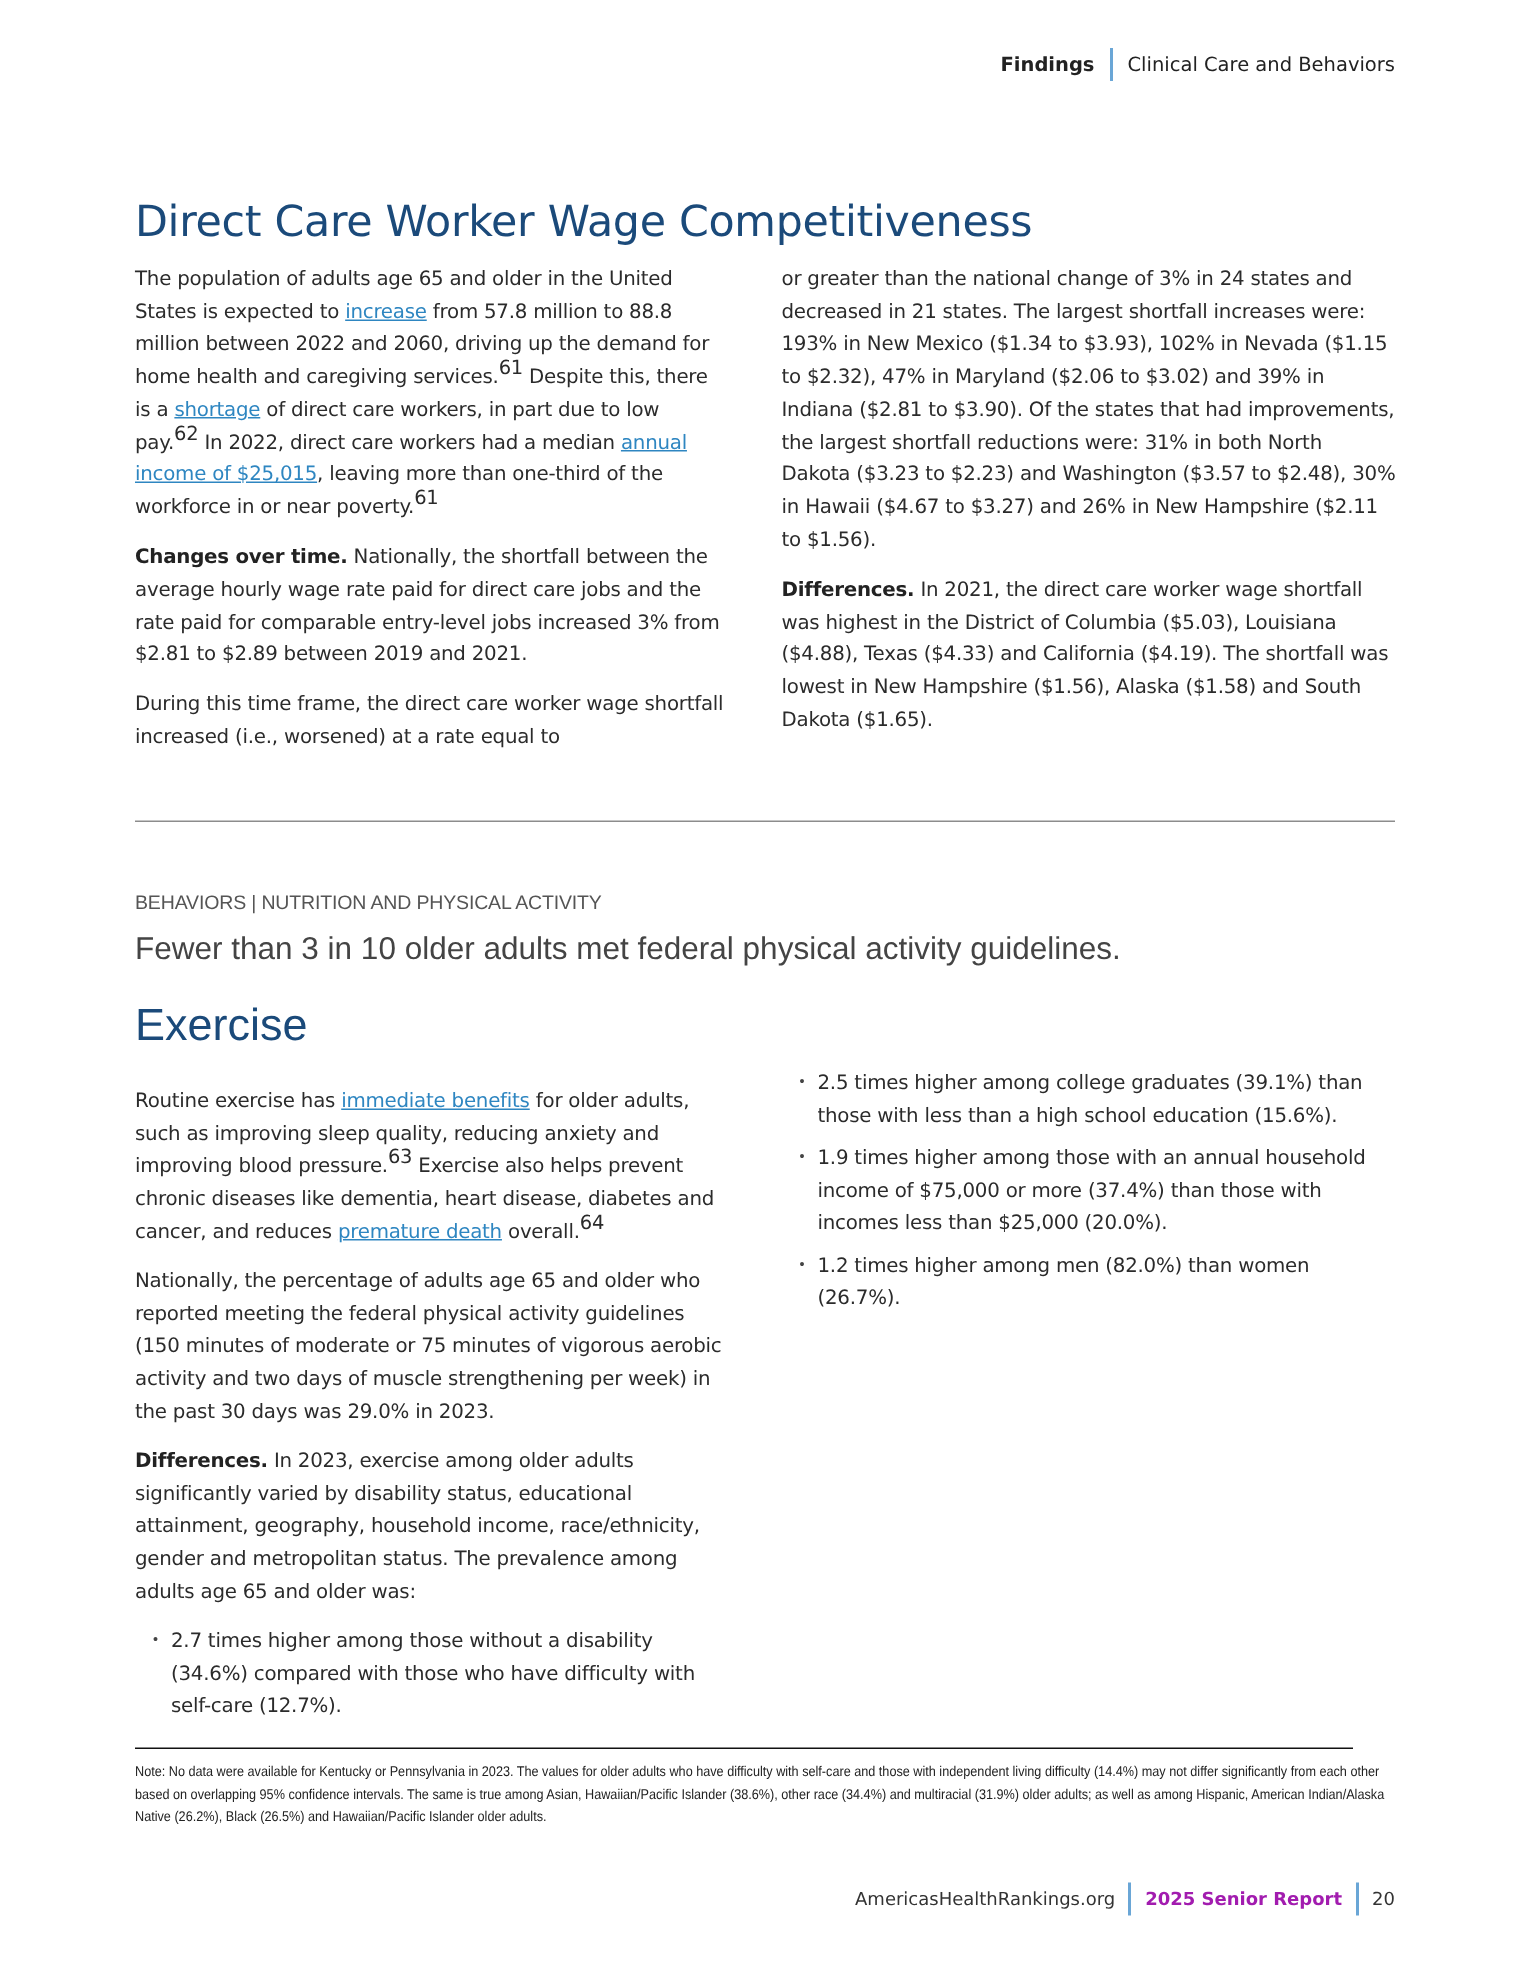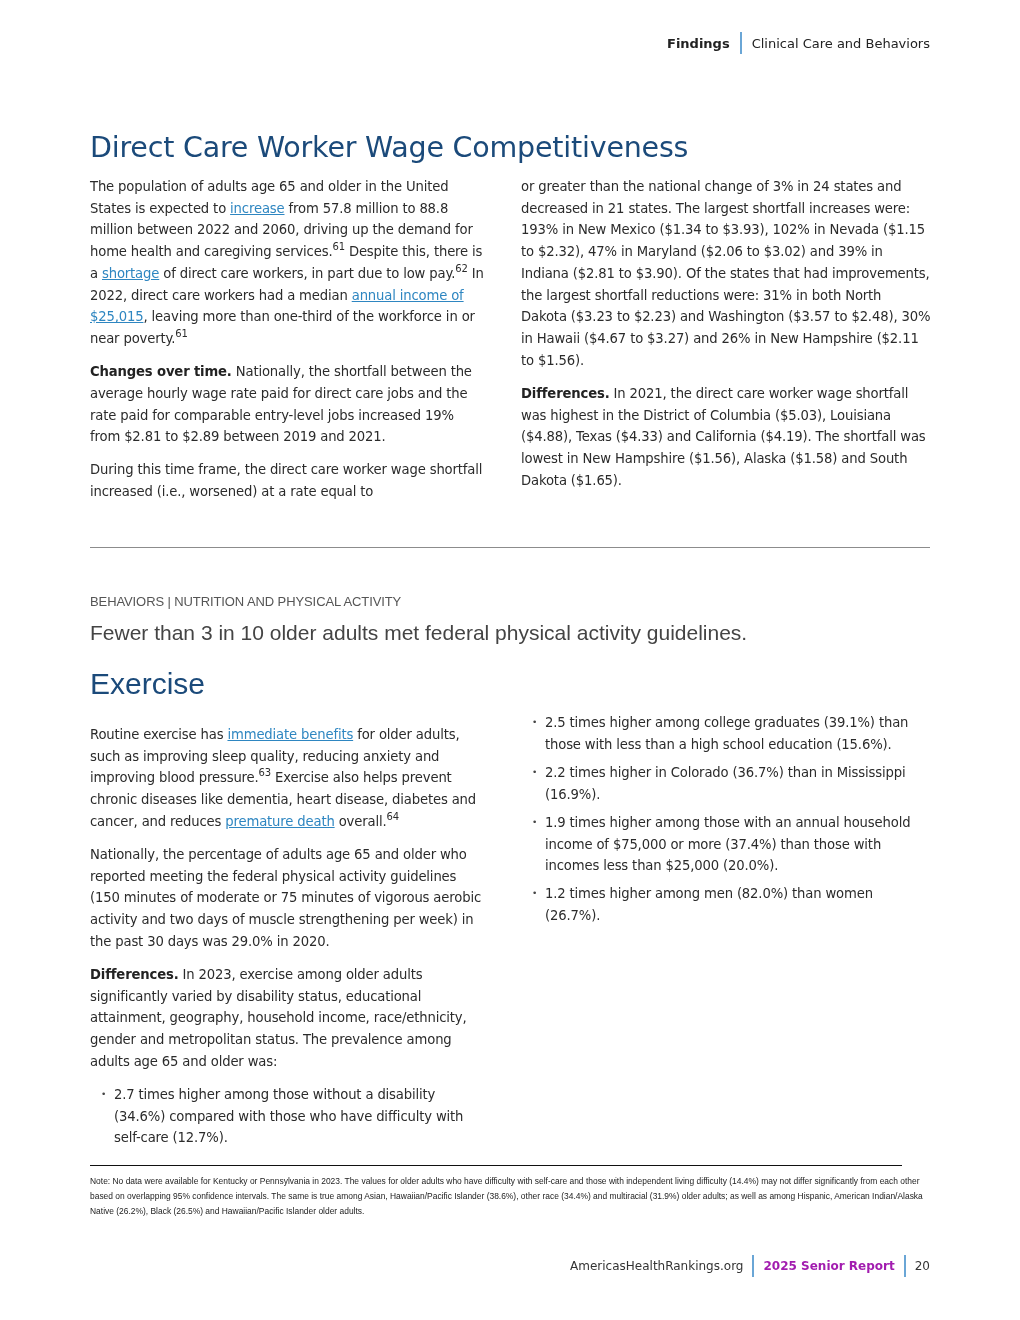--- a/index.html
+++ b/index.html
@@ -16,21 +16,21 @@
 
   .h1 {
     position: absolute; left: 90px; top: 131px; margin: 0;
     font-family: "DejaVu Sans", sans-serif; font-weight: normal;
     font-size: 28.5px; color: #1b4a7a; letter-spacing: -0.2px; white-space: nowrap;
   }
   .col { position: absolute; font-size: 13.2px; line-height: 21.7px; color: #2b2b2b; letter-spacing: -0.15px; }
   .col p { margin: 0 0 11.5px 0; }
   .col b { font-weight: bold; color: #222; }
   .col a { color: #2e86c1; text-decoration: underline; }
-  sup { font-size: 10px; vertical-align: 6px; line-height: 0; }
+  sup { font-size: 13px; vertical-align: 6px; line-height: 0; }
 
   .rule { position: absolute; left: 90px; width: 840px; height: 1px; background: #8c8c8c; top: 547px; }
 
   .kicker {
     position: absolute; left: 90px; top: 594px; font-family: "Liberation Sans", sans-serif;
     font-size: 13px; color: #555; letter-spacing: -0.1px;
   }
   .lead {
     position: absolute; left: 90px; top: 621px; font-family: "Liberation Sans", sans-serif;
     font-size: 21px; color: #444; white-space: nowrap;
@@ -66,21 +66,21 @@
   <span>Clinical Care and Behaviors</span>
 </div>
 
 <h1 class="h1">Direct Care Worker Wage Competitiveness</h1>
 
 <div class="col" style="left:90px; top:176px; width:395px;">
   <p>
     <span>The population of adults age 65 and older in the United States is expected to </span><a href="#">increase</a><span> from 57.8 million to 88.8 million between 2022 and 2060, driving up the demand for home health and caregiving services.</span><sup>61</sup><span> Despite this, there is a </span><a href="#">shortage</a><span> of direct care workers, in part due to low pay.</span><sup>62</sup><span> In 2022, direct care workers had a median </span><a href="#">annual income of $25,015</a><span>, leaving more than one-third of the workforce in or near poverty.</span><sup>61</sup>
   </p>
   <p>
-    <b>Changes over time.</b><span> Nationally, the shortfall between the average hourly wage rate paid for direct care jobs and the rate paid for comparable entry-level jobs increased 19% from $2.81 to $2.89 between 2019 and 2021.</span>
+    <b>Changes over time.</b><span> Nationally, the shortfall between the average hourly wage rate paid for direct care jobs and the rate paid for comparable entry-level jobs increased 3% from $2.81 to $2.89 between 2019 and 2021.</span>
   </p>
   <p>During this time frame, the direct care worker wage shortfall increased (i.e., worsened) at a rate equal to</p>
 </div>
 
 <div class="col" style="left:521px; top:176px; width:410px;">
   <p>or greater than the national change of 3% in 24 states and decreased in 21 states. The largest shortfall increases were: 193% in New Mexico ($1.34 to $3.93), 102% in Nevada ($1.15 to $2.32), 47% in Maryland ($2.06 to $3.02) and 39% in Indiana ($2.81 to $3.90). Of the states that had improvements, the largest shortfall reductions were: 31% in both North Dakota ($3.23 to $2.23) and Washington ($3.57 to $2.48), 30% in Hawaii ($4.67 to $3.27) and 26% in New Hampshire ($2.11 to $1.56).</p>
   <p>
     <b>Differences.</b><span> In 2021, the direct care worker wage shortfall was highest in the District of Columbia ($5.03), Louisiana ($4.88), Texas ($4.33) and California ($4.19). The shortfall was lowest in New Hampshire ($1.56), Alaska ($1.58) and South Dakota ($1.65).</span>
   </p>
 </div>
@@ -88,33 +88,32 @@
 <div class="rule"></div>
 
 <div class="kicker">BEHAVIORS | NUTRITION AND PHYSICAL ACTIVITY</div>
 <div class="lead">Fewer than 3 in 10 older adults met federal physical activity guidelines.</div>
 <h2 class="h2">Exercise</h2>
 
 <div class="col" style="left:90px; top:724px; width:400px;">
   <p>
     <span>Routine exercise has </span><a href="#">immediate benefits</a><span> for older adults, such as improving sleep quality, reducing anxiety and improving blood pressure.</span><sup>63</sup><span> Exercise also helps prevent chronic diseases like dementia, heart disease, diabetes and cancer, and reduces </span><a href="#">premature death</a><span> overall.</span><sup>64</sup>
   </p>
-  <p>Nationally, the percentage of adults age 65 and older who reported meeting the federal physical activity guidelines (150 minutes of moderate or 75 minutes of vigorous aerobic activity and two days of muscle strengthening per week) in the past 30 days was 29.0% in 2020.</p>
+  <p>Nationally, the percentage of adults age 65 and older who reported meeting the federal physical activity guidelines (150 minutes of moderate or 75 minutes of vigorous aerobic activity and two days of muscle strengthening per week) in the past 30 days was 29.0% in 2023.</p>
   <p>
     <b>Differences.</b><span> In 2023, exercise among older adults significantly varied by disability status, educational attainment, geography, household income, race/ethnicity, gender and metropolitan status. The prevalence among adults age 65 and older was:</span>
   </p>
   <ul class="bullets">
     <li>2.7 times higher among those without a disability (34.6%) compared with those who have difficulty with self-care (12.7%).</li>
   </ul>
 </div>
 
 <div class="col" style="left:521px; top:712px; width:410px;">
   <ul class="bullets">
     <li>2.5 times higher among college graduates (39.1%) than those with less than a high school education (15.6%).</li>
-    <li>2.2 times higher in Colorado (36.7%) than in Mississippi (16.9%).</li>
     <li>1.9 times higher among those with an annual household income of $75,000 or more (37.4%) than those with incomes less than $25,000 (20.0%).</li>
     <li>1.2 times higher among men (82.0%) than women (26.7%).</li>
   </ul>
 </div>
 
 <div class="noterule"></div>
 <div class="note">Note: No data were available for Kentucky or Pennsylvania in 2023. The values for older adults who have difficulty with self-care and those with independent living difficulty (14.4%) may not differ significantly from each other based on overlapping 95% confidence intervals. The same is true among Asian, Hawaiian/Pacific Islander (38.6%), other race (34.4%) and multiracial (31.9%) older adults; as well as among Hispanic, American Indian/Alaska Native (26.2%), Black (26.5%) and Hawaiian/Pacific Islander older adults.</div>
 
 <div class="footer">
   <span>AmericasHealthRankings.org</span>

